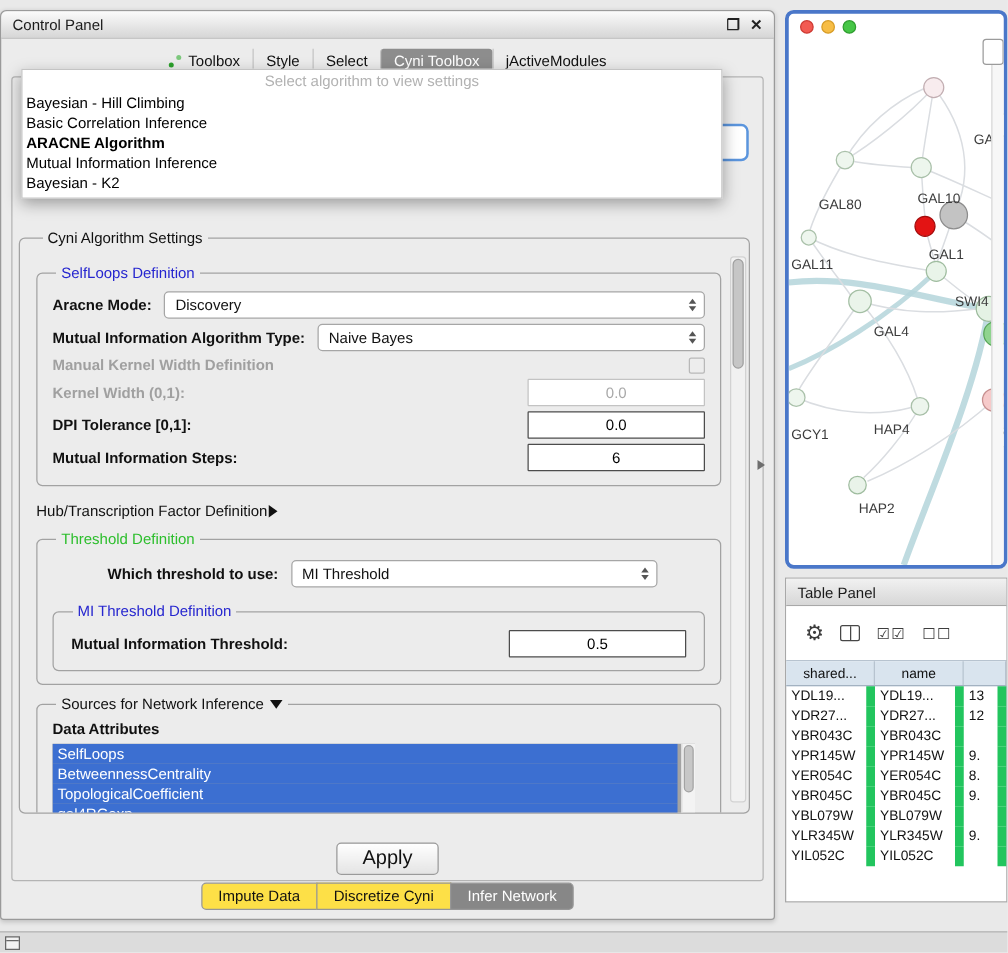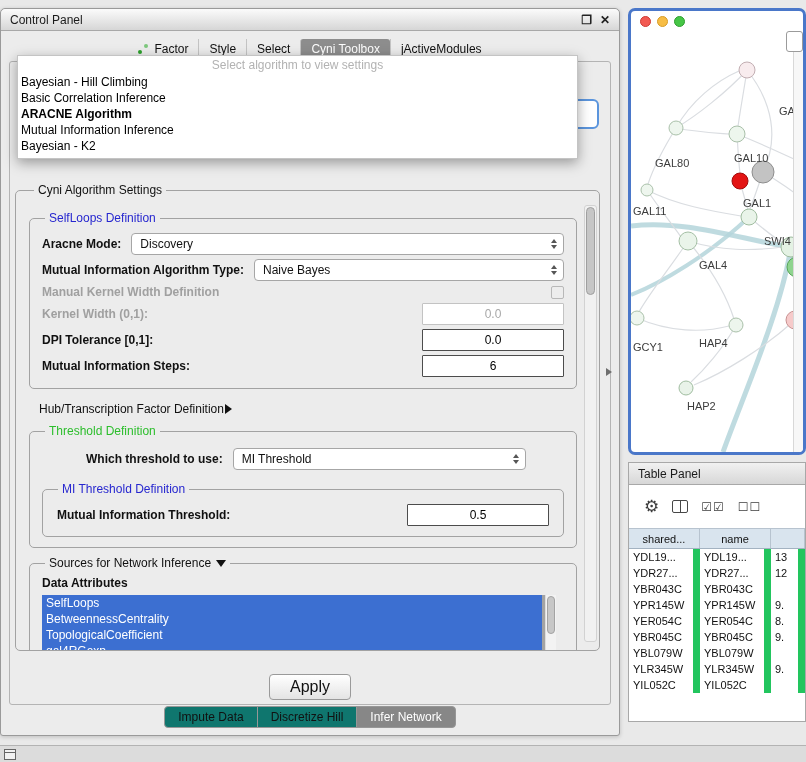--- a/index.html
+++ b/index.html
@@ -53,21 +53,21 @@
   .grow{flex:1;margin-left:10px;min-width:0}
   .combo-arrows{position:absolute;right:6px;top:0;bottom:0;display:flex;flex-direction:column;justify-content:center;gap:2px}
   .combo-arrows .up{width:0;height:0;border-left:3.5px solid transparent;border-right:3.5px solid transparent;border-bottom:4px solid #555}
   .combo-arrows .down{width:0;height:0;border-left:3.5px solid transparent;border-right:3.5px solid transparent;border-top:4px solid #555}
 
   .checkbox{width:13px;height:13px;border:1px solid #b8b8b8;border-radius:2px;background:#ededed}
   .num-input{width:142px;height:22px;border:1px solid #4c4c4c;border-radius:1px;background:#fff;
     text-align:center;padding:0 6px;font-size:12px;font-family:"Liberation Sans",sans-serif;color:#000}
   .num-input.disabled{border-color:#c3c3c3;color:#a8a8a8}
 
-  .hub-row{display:flex;align-items:center;gap:1px;margin:13px 0 8px 10px;font-size:12px}
+  .hub-row{display:flex;align-items:center;gap:1px;margin:13px 0 8px 0;font-size:12px}
   .tri-right{width:0;height:0;border-top:5px solid transparent;border-bottom:5px solid transparent;border-left:7px solid #111}
   .tri-down{width:0;height:0;border-left:5px solid transparent;border-right:5px solid transparent;border-top:7px solid #111}
 
   .threshold-group{margin-top:4px}
   .threshold-row{display:flex;align-items:center;padding:6px 40px 6px 46px}
   .mi-sub-group{margin:6px 2px 2px}
   .mi-row{display:flex;align-items:center;margin:4px 4px 2px}
 
   .sources-group{margin-top:8px;height:108px;overflow:hidden}
   .attr-label{font-weight:bold;font-size:12px;margin:2px 0 5px 2px}
@@ -75,21 +75,21 @@
   .attr-list{height:64px;overflow:hidden;background:#a3a3a3;width:514px}
   .attr-item{height:16px;line-height:16px;background:#3c6fd1;color:#fff;font-size:12px;padding-left:4px;width:500px}
   .attr-vscroll{position:absolute;right:0;top:0;width:11px;height:64px;background:#f3f3f3;border-left:1px solid #ddd}
   .attr-vscroll .thumb{margin:1px;height:38px;background:#c7c7c7;border:1px solid #a3a3a3;border-radius:5px}
 
   .apply-row{position:absolute;left:0;right:0;top:612px;text-align:center}
   .apply-btn{font-family:"Liberation Sans",sans-serif;font-size:16px;padding:3px 20px;border:1px solid #9a9a9a;
     border-radius:4px;background:linear-gradient(#ffffff,#e4e4e4);color:#111}
 
   .bottom-tabs{position:absolute;left:0;right:0;bottom:7px;display:flex;justify-content:center}
-  .seg-tab{padding:3px 13px;font-size:12px;border:1px solid #979797;background:#0f766e;color:#111;margin-left:-1px}
+  .seg-tab{padding:3px 13px;font-size:12px;border:1px solid #979797;background:#fde047;color:#111;margin-left:-1px}
   .seg-tab:first-child{border-radius:4px 0 0 4px;margin-left:0}
   .seg-tab:last-child{border-radius:0 4px 4px 0}
   .seg-tab.selected{background:#878787;color:#fff}
 
   .resize-handle{position:absolute;left:606px;top:368px;width:0;height:0;
     border-top:4px solid transparent;border-bottom:4px solid transparent;border-left:6px solid #6e6e6e}
 
   
   .dropdown-overlay{position:absolute;left:17px;top:55px;width:561px;background:#fff;border:1px solid #c4c4c4;
     box-shadow:0 4px 12px rgba(0,0,0,.35);z-index:50;padding:1px 0 4px}
@@ -143,21 +143,21 @@
     <span class="cp-title">Control Panel</span>
     <span class="cp-controls">
       <span class="win-btn">❐</span>
       <span class="win-btn">✕</span>
     </span>
   </header>
 
   <nav class="cp-tabs" id="cp-tabs">
       <div class="cp-tab">
         <span class="tab-icon network"></span>
-        <span>Factor</span>
+        <span>Toolbox</span>
       </div>
       <div class="cp-tab">
         <span>Style</span>
       </div>
       <div class="cp-tab">
         <span>Select</span>
       </div>
       <div class="cp-tab selected">
         <span>Cyni Toolbox</span>
       </div>
@@ -284,21 +284,21 @@
         </div>
     </fieldset>
 
     <div class="apply-row">
       <button class="apply-btn">Apply</button>
     </div>
   </div>
 
   <nav class="bottom-tabs" id="bottom-tabs">
       <div class="seg-tab">Impute Data</div>
-      <div class="seg-tab">Discretize Hill</div>
+      <div class="seg-tab">Discretize Cyni</div>
       <div class="seg-tab selected">Infer Network</div>
     </nav>
 </section>
 
 <div class="resize-handle"></div>
 
 <div class="dropdown-overlay">
   <div class="dd-placeholder">Select algorithm to view settings</div>
   <div id="algo-items">
       <div class="dd-item">Bayesian - Hill Climbing</div>

